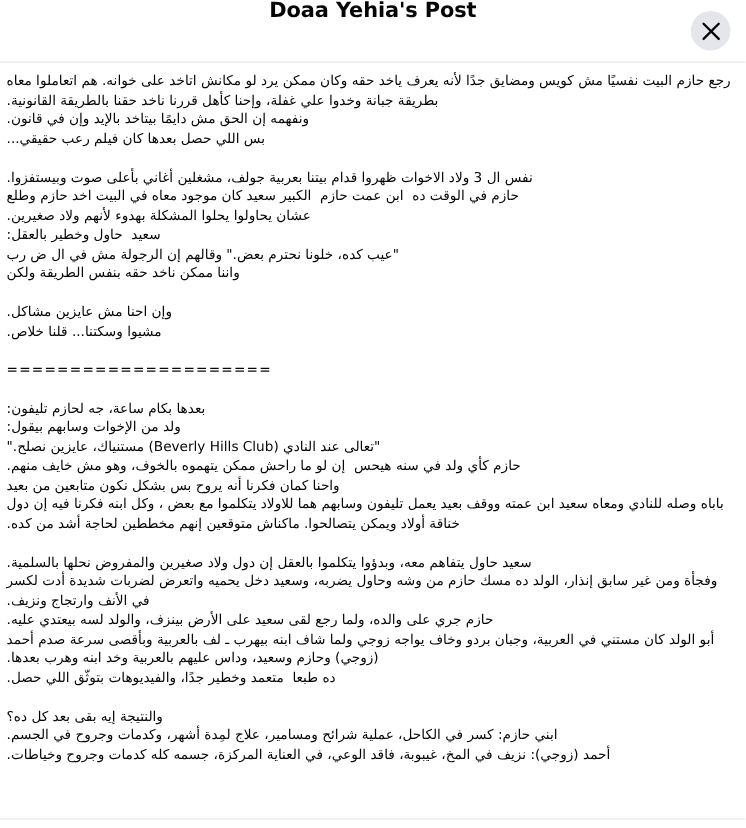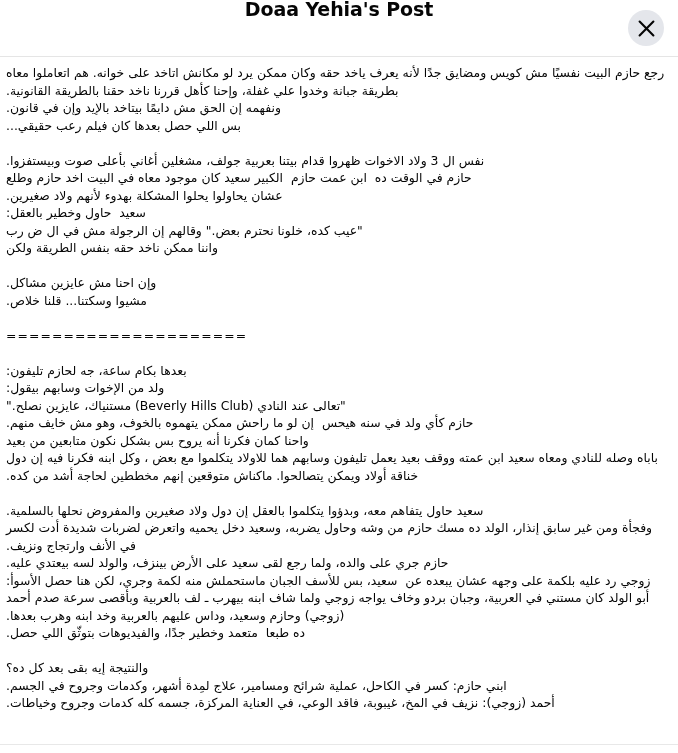--- a/index.html
+++ b/index.html
@@ -150,21 +150,20 @@
         <div class="post-text">بعدها بكام ساعة، جه لحازم تليفون:</div>
         <div class="post-text">ولد من الإخوات وسابهم بيقول:</div>
         <div class="post-text">"تعالى عند النادي (Beverly Hills Club) مستنياك، عايزين نصلح."</div>
         <div class="post-text">حازم كأي ولد في سنه هيحس  إن لو ما راحش ممكن يتهموه بالخوف، وهو مش خايف منهم.</div>
         <div class="post-text">واحنا كمان فكرنا أنه يروح بس بشكل نكون متابعين من بعيد</div>
         <div class="post-text">باباه وصله للنادي ومعاه سعيد ابن عمته ووقف بعيد يعمل تليفون وسابهم هما للاولاد يتكلموا مع بعض ، وكل ابنه فكرنا فيه إن دول خناقة أولاد ويمكن يتصالحوا. ماكناش متوقعين إنهم مخططين لحاجة أشد من كده.</div>
         <div class="blank-line"></div>
         <div class="post-text">سعيد حاول يتفاهم معه، وبدؤوا يتكلموا بالعقل إن دول ولاد صغيرين والمفروض نحلها بالسلمية.</div>
         <div class="post-text">وفجأة ومن غير سابق إنذار، الولد ده مسك حازم من وشه وحاول يضربه، وسعيد دخل يحميه واتعرض لضربات شديدة أدت لكسر في الأنف وارتجاج ونزيف.</div>
         <div class="post-text">حازم جري على والده، ولما رجع لقى سعيد على الأرض بينزف، والولد لسه بيعتدي عليه.</div>
-        <div class="post-text">زوجي رد عليه بلكمة على وجهه عشان يبعده عن  سعيد، بس للأسف الجبان ماستحملش منه لكمة وجري، لكن هنا حصل الأسوأ:</div>
         <div class="post-text">أبو الولد كان مستني في العربية، وجبان بردو وخاف يواجه زوجي ولما شاف ابنه بيهرب ـ لف بالعربية وبأقصى سرعة صدم أحمد (زوجي) وحازم وسعيد، وداس عليهم بالعربية وخد ابنه وهرب بعدها.</div>
         <div class="post-text">ده طبعا  متعمد وخطير جدًا، والفيديوهات بتوثّق اللي حصل.</div>
         <div class="blank-line"></div>
         <div class="post-text">والنتيجة إيه بقى بعد كل ده؟</div>
         <div class="post-text">ابني حازم: كسر في الكاحل، عملية شرائح ومسامير، علاج لمِدة أشهر، وكدمات وجروح في الجسم.</div>
         <div class="post-text">أحمد (زوجي): نزيف في المخ، غيبوبة، فاقد الوعي، في العناية المركزة، جسمه كله كدمات وجروح وخياطات.</div>
       </div>
     <div class="footer-divider"></div>
   </div>
 

